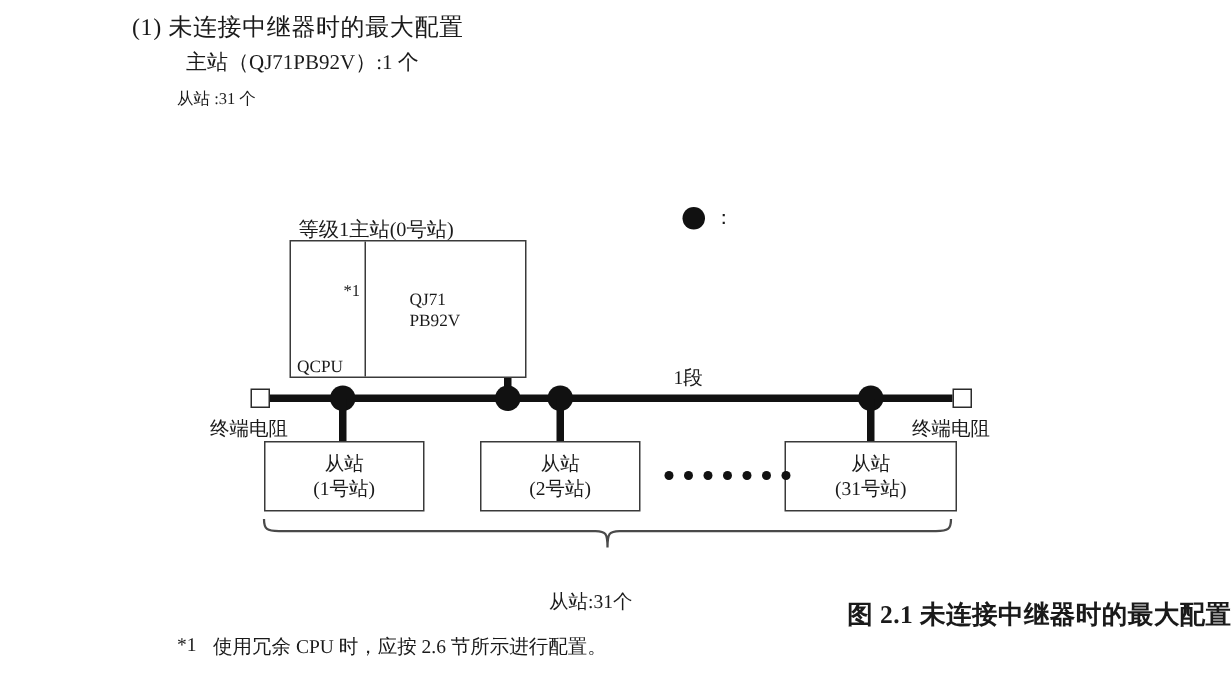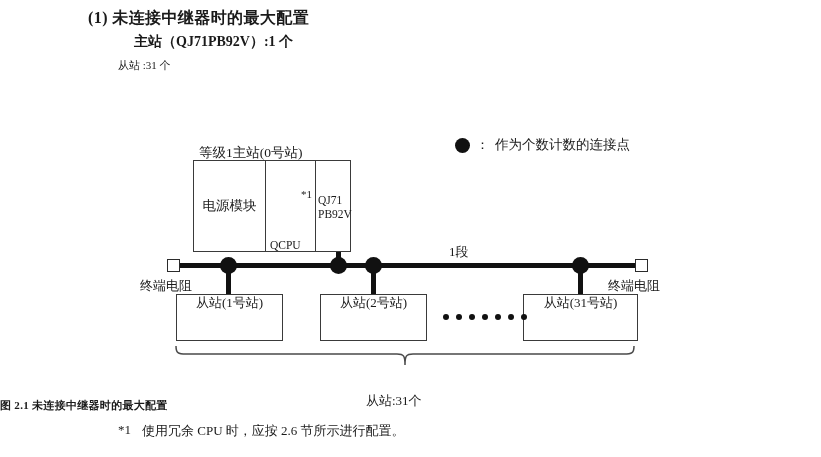--- a/index.html
+++ b/index.html
@@ -9,27 +9,27 @@
     font-family:"Liberation Serif","DejaVu Serif",serif;
     color:#1a1a1a;
     position:relative;
     overflow:hidden;
   }
   .abs{position:absolute;}
 
   
   #heading-title{
     left:88px;top:8px;
-    font-size:16px;font-weight:bold;
+    font-size:16px;font-weight:normal;
     letter-spacing:0.4px;
     white-space:nowrap;
   }
   #spec-master{
-    left:134px;top:33px;
-    font-size:14px;white-space:nowrap;font-weight:bold;
+    left:124px;top:33px;
+    font-size:14px;white-space:nowrap;
   }
   #spec-slave{
     left:118px;top:58px;
     font-size:11px;white-space:nowrap;
   }
 
   
   #legend{
     left:455px;top:136px;
     display:flex;align-items:center;gap:6px;
@@ -56,21 +56,21 @@
     box-sizing:border-box;
     display:flex;
   }
   #master-box .cell{
     position:relative;
     box-sizing:border-box;
     display:flex;align-items:center;justify-content:center;
   }
   #cell-power{width:72px;border-right:1.4px solid #3a3a3a;font-size:13.5px;}
   #cell-qcpu{width:50px;border-right:1.4px solid #3a3a3a;}
-  #cell-pb92v{width:34px;}
+  #cell-pb92v{width:34px;margin-left:27px;}
   #cell-qcpu .qcpu-wrap{
     position:relative;width:100%;height:100%;
   }
   #qcpu-text{
     position:absolute;left:4px;top:47px;
     font-size:11.5px;
     margin-top:31px;
   }
   #qcpu-note{
     position:absolute;right:3px;top:27px;
@@ -109,22 +109,22 @@
   #segment-label{left:449px;top:243px;font-size:13px;white-space:nowrap;text-align:right;}
 
   
   #master-drop{left:336px;top:252px;height:16px;}
 
   
   .slave-box{
     height:47px;
     border:1.4px solid #3a3a3a;
     box-sizing:border-box;
-    display:flex;flex-direction:row;
-    justify-content:center;
+    display:flex;flex-direction:column;
+    align-items:center;justify-content:center;
     font-size:13px;line-height:1.28;
     background:#fff;
   }
   #slave-1{left:176px;top:294px;width:107px;}
   #slave-2{left:320px;top:294px;width:107px;}
   #slave-31{left:523px;top:294px;width:115px;}
 
   #slave-1-drop{left:226px;top:266px;height:29px;}
   #slave-2-drop{left:371px;top:266px;height:29px;}
   #slave-31-drop{left:578px;top:266px;height:29px;}
@@ -142,47 +142,45 @@
   #ellipsis span{
     width:6px;height:6px;border-radius:50%;background:#111;display:block;
   }
 
   
   #brace{left:172px;top:345px;}
   #brace-label{left:366px;top:372px;font-size:13px;white-space:nowrap;margin-top:20px;}
 
   #figure-caption{
     left:0;top:398px;width:821px;
-    text-align:left;
-    font-size:11px;font-weight:bold;
+    text-align:right;
+    font-size:17px;font-weight:bold;
     letter-spacing:0.3px;
   }
   #footnote{
     left:118px;top:422px;
     font-size:13px;white-space:nowrap;
     display:flex;gap:11px;
   }
 </style>
 </head>
 <body>
 
 <div class="abs" id="heading-title">(1) 未连接中继器时的最大配置</div>
 <div class="abs" id="spec-master">主站（QJ71PB92V）:1 个</div>
 <div class="abs" id="spec-slave">从站 :31 个</div>
 
 <div class="abs" id="legend">
   <span class="dot"></span>
   <span class="sep">：</span>
-  <span class="txt">作为个数计数的连接点</span>
 </div>
 
 <div class="abs" id="master-label">等级1主站(0号站)</div>
 
 <div class="abs" id="master-box">
-  <div class="cell" id="cell-power">电源模块</div>
   <div class="cell" id="cell-qcpu">
     <div class="qcpu-wrap">
       <span id="qcpu-text">QCPU</span>
       <span id="qcpu-note">*1</span>
     </div>
   </div>
   <div class="cell" id="cell-pb92v">
     <div id="pb92v-text">
       <div>QJ71</div>
       <div>PB92V</div>

